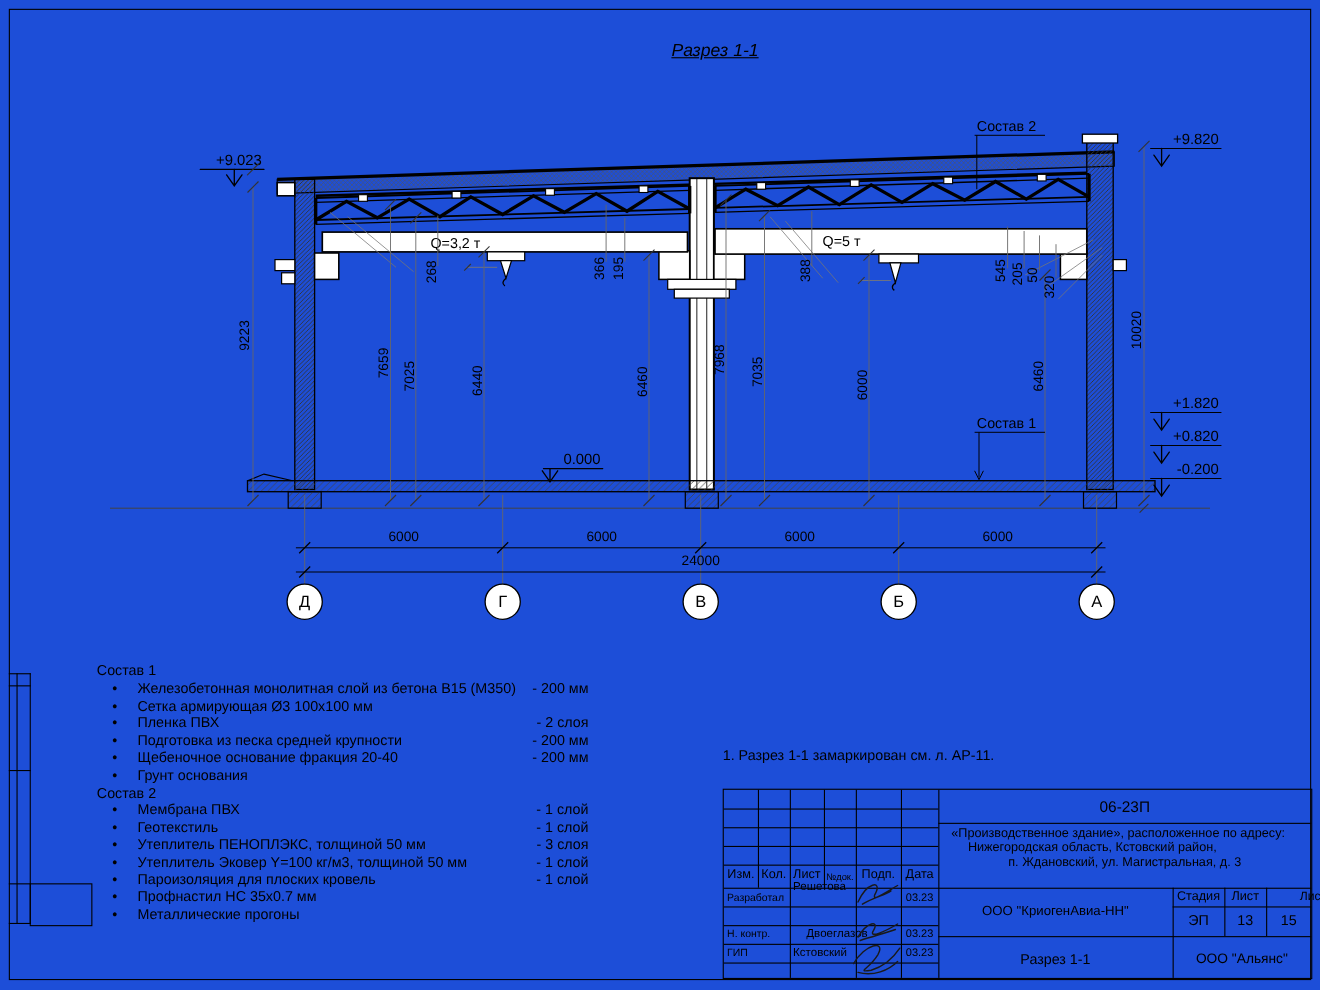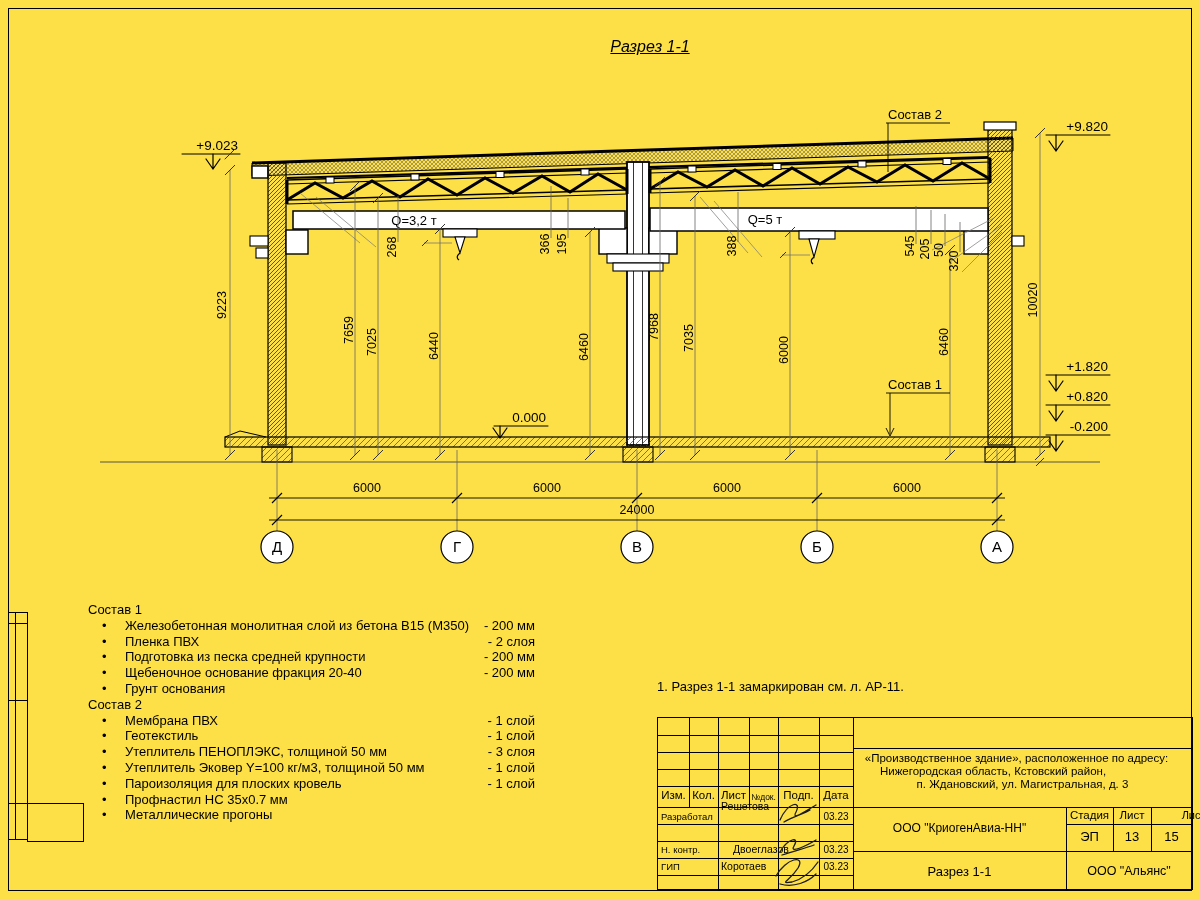--- a/index.html
+++ b/index.html
@@ -1,16 +1,16 @@
 <!DOCTYPE html>
 <html><head>
 <meta charset="utf-8">
 <style>
   html,body{margin:0;padding:0;background:#fff;}
-  #sheet{position:relative;width:1200px;height:900px;background:#fde047;overflow:hidden;
+  #sheet{position:relative;width:1200px;height:900px;background:#1d4ed8;overflow:hidden;
          font-family:"Liberation Sans",sans-serif;color:#000;}
   .frame{position:absolute;left:8px;top:8px;width:1182px;height:881px;border:1.6px solid #000;}
   
   #dwg{position:absolute;left:0;top:0;}
   #dwg text{font-family:"Liberation Sans",sans-serif;fill:#000;}
   .tdim{font-size:12.5px;}
   .tel{font-size:13.5px;}
   .tax{font-size:15px;}
   .tq{font-size:13px;}
   .tlb{font-size:13px;}
@@ -307,20 +307,25 @@
 
   <div class="lists">
     <div class="lh">Состав 1</div>
     <div class="li">
         <span class="bu"></span>
         <span class="t">Железобетонная монолитная слой из бетона В15 (М350)</span>
         <span class="q">-  200 мм</span>
       </div>
     <div class="li">
         <span class="bu"></span>
+        <span class="t">Сетка армирующая Ø3 100х100 мм</span>
+        <span class="q"></span>
+      </div>
+    <div class="li">
+        <span class="bu"></span>
         <span class="t">Пленка ПВХ</span>
         <span class="q">-  2 слоя</span>
       </div>
     <div class="li">
         <span class="bu"></span>
         <span class="t">Подготовка из песка средней крупности</span>
         <span class="q">- 200 мм</span>
       </div>
     <div class="li">
         <span class="bu"></span>
@@ -414,23 +419,24 @@
     <div class="tx ctr" style="left:120px;top:71px;width:41px;font-size:11.5px;">Подп.</div>
     <div class="tx ctr" style="left:161px;top:71px;width:34px;font-size:11.5px;">Дата</div>
 
     <div class="tx" style="left:3px;top:93px;width:56px;font-size:9.5px;">Разработал</div>
     <div class="tx" style="left:63px;top:82px;width:56px;font-size:10.5px;">Решетова</div>
     <div class="tx ctr" style="left:161px;top:93px;width:34px;font-size:10px;">03.23</div>
     <div class="tx" style="left:3px;top:126px;width:56px;font-size:9.5px;">Н. контр.</div>
     <div class="tx" style="left:63px;top:125px;width:56px;font-size:10.5px;margin-left:12px;">Двоеглазов</div>
     <div class="tx ctr" style="left:161px;top:126px;width:34px;font-size:10px;">03.23</div>
     <div class="tx" style="left:3px;top:143px;width:56px;font-size:9.5px;">ГИП</div>
-    <div class="tx" style="left:63px;top:142px;width:56px;font-size:10.5px;">Коротаев</div>
+    <div class="tx" style="left:63px;top:142px;width:56px;font-size:10.5px;">Кстовский</div>
     <div class="tx ctr" style="left:161px;top:143px;width:34px;font-size:10px;">03.23</div>
 
+    <div class="tx ctr" style="left:195px;top:7px;width:339px;font-size:14px;">06-23П</div>
     <div class="tx ctr" style="left:195px;top:34px;width:327px;font-size:11.5px;">«Производственное здание», расположенное по адресу:</div>
     <div class="tx ctr" style="left:195px;top:47px;width:280px;font-size:11.5px;">Нижегородская область, Кстовский район,</div>
     <div class="tx ctr" style="left:195px;top:60px;width:339px;font-size:11.5px;">п. Ждановский, ул. Магистральная, д. 3</div>
     <div class="tx ctr" style="left:195px;top:103px;width:213px;font-size:12px;">ООО "КриогенАвиа-НН"</div>
     <div class="tx ctr" style="left:408px;top:91px;width:47px;font-size:11.5px;">Стадия</div>
     <div class="tx ctr" style="left:455px;top:91px;width:38px;font-size:11.5px;">Лист</div>
     <div class="tx ctr" style="left:493px;top:91px;width:41px;font-size:11px;margin-left:28px;">Листов</div>
     <div class="tx ctr" style="left:408px;top:111px;width:47px;font-size:13px;">ЭП</div>
     <div class="tx ctr" style="left:455px;top:111px;width:38px;font-size:13px;text-align:center;">13</div>
     <div class="tx ctr" style="left:493px;top:111px;width:41px;font-size:13px;">15</div>

